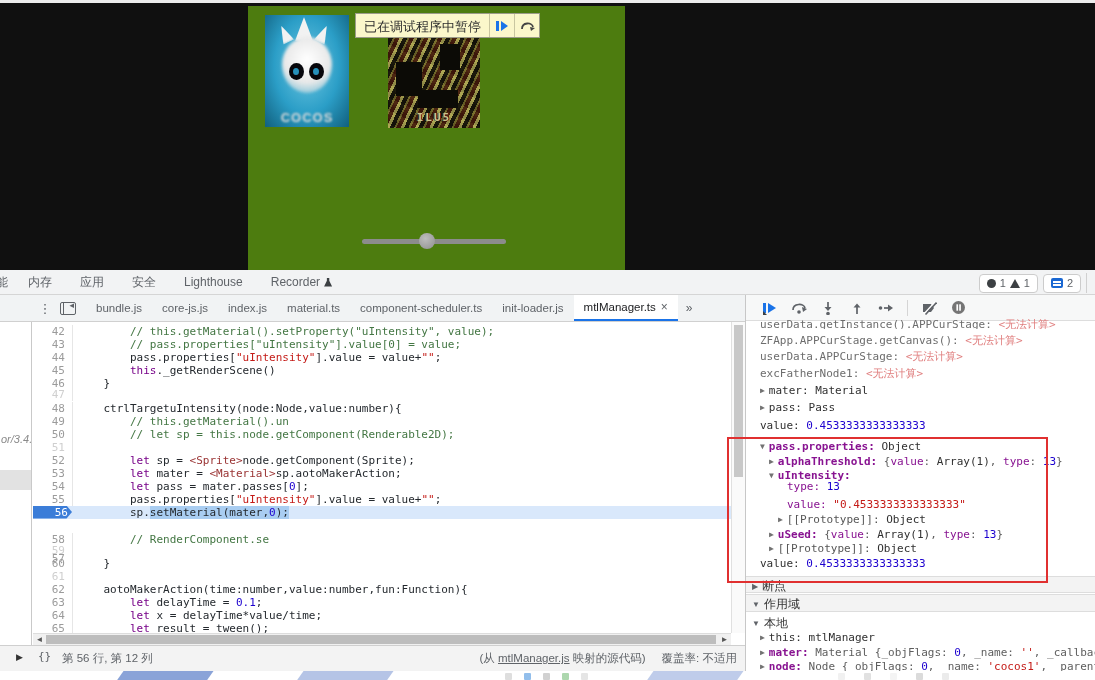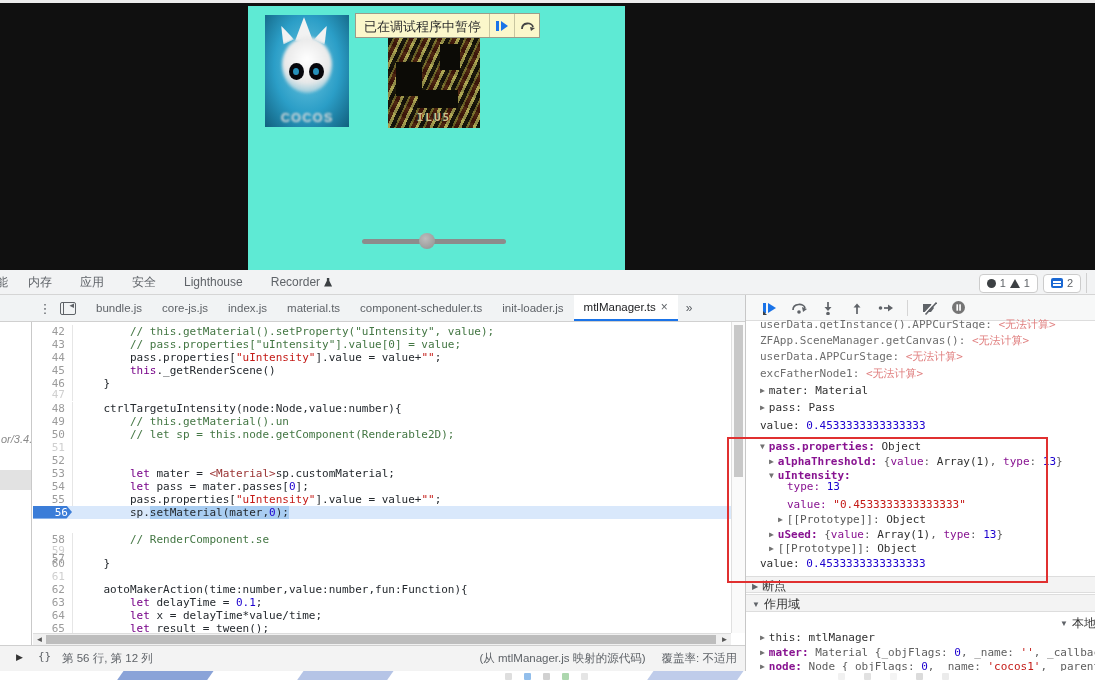--- a/index.html
+++ b/index.html
@@ -4,21 +4,21 @@
 <style>
   * { margin:0; padding:0; box-sizing:border-box; }
   html,body { width:1095px; height:680px; overflow:hidden; background:#fff;
     font-family:"Liberation Sans","DejaVu Sans",sans-serif; }
   .abs { position:absolute; }
   #screen { position:relative; width:1095px; height:680px; background:#fff; overflow:hidden; }
 
   
   #top-line { left:0; top:0; width:1095px; height:3px; background:#ececec; }
   #game-strip { left:0; top:3px; width:1095px; height:267px; background:#101010; }
-  #game-canvas { left:248px; top:3px; width:377px; height:267px; background:#5eead4; }
+  #game-canvas { left:248px; top:3px; width:377px; height:267px; background:#4d7c0f; }
 
   #cocos-sprite { left:17px; top:9px; width:84px; height:112px; overflow:hidden;
     background:radial-gradient(ellipse at 50% 45%, #70c8e2 0%, #2b9ec7 55%, #11607e 100%); }
   .blob { position:absolute; left:17px; top:22px; width:50px; height:56px; border-radius:50%;
     background:radial-gradient(circle at 50% 40%, #ffffff 0%, #e8e8e8 55%, rgba(200,200,200,.1) 100%);
     filter:blur(1.5px); }
   .spike { position:absolute; background:#f2f2f2; filter:blur(1.2px);
     clip-path:polygon(50% 0,100% 100%,0 100%); }
   .eye { position:absolute; width:15px; height:17px; border-radius:50%; background:#07070c; }
   .pupil { position:absolute; left:4px; top:5px; width:6px; height:7px; border-radius:50%; background:#2790ba; }
@@ -110,21 +110,21 @@
   .h-arrow { position:absolute; top:0; width:13px; height:11px; color:#555; font-size:8px; text-align:center; line-height:11px; }
   #hthumb { position:absolute; left:13px; top:1px; width:670px; height:9px; background:#bdbdbd; }
 
   
   #statusbar { left:0; top:645px; width:745px; height:26px; background:#f3f3f3; border-top:1px solid #cfcfcf;
     font-size:11.5px; color:#5f6368; }
   #sliver-expand { position:absolute; left:16px; top:6px; font-size:9px; color:#333; }
   #fmt-btn { position:absolute; left:38px; top:4px; font-family:"DejaVu Sans Mono",monospace; font-size:11px; color:#5f6368; }
   #linecol { position:absolute; left:62px; top:5px; }
   #map-info { position:absolute; right:8px; top:5px; white-space:nowrap; }
-  #map-info .lnk { }
+  #map-info .lnk { text-decoration:underline; }
   #coverage { margin-left:16px; }
 
   
   #right-panel { left:745px; top:295px; width:350px; height:376px; background:#fff; border-left:1px solid #c7c7c7;
     overflow:hidden; }
   #dbg-toolbar { position:absolute; left:0; top:0; width:350px; height:26px; background:#f7f8f8;
     border-bottom:1px solid #ddd; display:flex; align-items:center; gap:13px; padding-left:16px; }
   .dbg-ic { width:16px; height:14px; display:flex; align-items:center; justify-content:center; }
   .tb-div { width:1px; height:16px; background:#d5d5d5; }
 
@@ -134,21 +134,21 @@
   .w-row.clip .w-inner { display:inline-block; margin-top:-5px; }
   .tri { color:#727272; font-size:8px; margin-right:4px; vertical-align:1px; }
   .v-en { color:#6d6d6d; } .v-ev { color:#e07f7f; } .v-wn { color:#303030; } .v-pv { color:#303030; }
   .v-num { color:#1c00cf; } .v-str { color:#c41a16; } .v-prop { color:#881391; }
   .v-propb { color:#881391; font-weight:bold; } .v-gr { color:#5e5e5e; } .v-gr2 { color:#565656; }
   .v-pnum { color:#1c00cf; } .v-pstr { color:#c41a16; }
 
   .sec-head { position:absolute; left:0; width:350px; height:17px; background:#f3f3f3; border-top:1px solid #ddd;
     border-bottom:1px solid #ddd; font-size:12px; color:#333; padding:1px 0 0 6px; }
   .sec-head .tri, .local-row .tri { font-size:8px; color:#5f6368; }
-  .local-row { position:absolute; left:0; width:350px; height:15px; font-size:12px; color:#333; padding-left:6px;text-align:right; }
+  .local-row { position:absolute; left:0; width:350px; height:15px; font-size:12px; color:#333; padding-left:6px; }
 
   
   #red-box { left:727px; top:437px; width:321px; height:146px; border:2px solid #e03030; z-index:50; }
 
   
   #taskbar { left:0; top:671px; width:1095px; height:9px; overflow:hidden;
     background:linear-gradient(100deg,#0a1833 0%,#14306b 30%,#0d2least 0,#0d2250 55%,#091426 100%); }
   #taskbar .streak { position:absolute; top:-6px; width:90px; height:22px; background:#2a57b8; opacity:.55;
     transform:skewX(-35deg); }
   .tb-icon { position:absolute; top:2px; width:7px; height:7px; border-radius:1px; opacity:.85; }
@@ -278,22 +278,22 @@
       <div class="code-line" style="top: 3px;"><span class="ln">42</span><span class="lt"><span class="tk-c">        // this.getMaterial().setProperty("uIntensity", value);</span></span></div>
       <div class="code-line" style="top: 15.9px;"><span class="ln">43</span><span class="lt"><span class="tk-c">        // pass.properties["uIntensity"].value[0] = value;</span></span></div>
       <div class="code-line" style="top: 28.8px;"><span class="ln">44</span><span class="lt"><span class="tk-p">        pass.properties[</span><span class="tk-s">"uIntensity"</span><span class="tk-p">].value = value+</span><span class="tk-s">""</span><span class="tk-p">;</span></span></div>
       <div class="code-line" style="top: 41.7px;"><span class="ln">45</span><span class="lt"><span class="tk-p">        </span><span class="tk-k">this</span><span class="tk-p">._getRenderScene()</span></span></div>
       <div class="code-line" style="top: 54.6px;"><span class="ln">46</span><span class="lt"><span class="tk-p">    }</span></span></div>
       <div class="code-line" style="top: 66px; padding-left: 24px;"><span class="ln dim">47</span><span class="lt"></span></div>
       <div class="code-line" style="top: 80.4px;"><span class="ln">48</span><span class="lt"><span class="tk-p">    ctrlTargetuIntensity(node:Node,value:number){</span></span></div>
       <div class="code-line" style="top: 93.3px;"><span class="ln">49</span><span class="lt"><span class="tk-c">        // this.getMaterial().un</span></span></div>
       <div class="code-line" style="top: 106.2px;"><span class="ln">50</span><span class="lt"><span class="tk-c">        // let sp = this.node.getComponent(Renderable2D);</span></span></div>
       <div class="code-line" style="top: 119.1px;"><span class="ln dim">51</span><span class="lt"></span></div>
-      <div class="code-line" style="top: 132px;"><span class="ln">52</span></div>
-      <div class="code-line" style="top: 144.9px;"><span class="ln">53</span><span class="lt"><span class="tk-p">        </span><span class="tk-k">let</span><span class="tk-p"> mater = </span><span class="tk-t">&lt;Material&gt;</span><span class="tk-p">sp.customMaterial;</span></span></div>
+      <div class="code-line" style="top: 132px;"><span class="ln">52</span><span class="lt"><span class="tk-p">        </span><span class="tk-k">let</span><span class="tk-p"> sp = </span><span class="tk-t">&lt;Sprite&gt;</span><span class="tk-p">node.getComponent(Sprite);</span></span></div>
+      <div class="code-line" style="top: 144.9px;"><span class="ln">53</span><span class="lt"><span class="tk-p">        </span><span class="tk-k">let</span><span class="tk-p"> mater = </span><span class="tk-t">&lt;Material&gt;</span><span class="tk-p">sp.aotoMakerAction;</span></span></div>
       <div class="code-line" style="top: 157.8px;"><span class="ln">54</span><span class="lt"><span class="tk-p">        </span><span class="tk-k">let</span><span class="tk-p"> pass = mater.passes[</span><span class="tk-n">0</span><span class="tk-p">];</span></span></div>
       <div class="code-line" style="top: 170.7px;"><span class="ln">55</span><span class="lt"><span class="tk-p">        pass.properties[</span><span class="tk-s">"uIntensity"</span><span class="tk-p">].value = value+</span><span class="tk-s">""</span><span class="tk-p">;</span></span></div>
       <div class="code-line current" style="top: 183.6px;"><span class="ln exec">56</span><span class="lt"><span class="tk-p">        sp.</span><span class="tk-p sel">setMaterial(mater,</span><span class="tk-n sel">0</span><span class="tk-p sel">);</span></span></div>
       <div class="code-line" style="top: 196.5px; margin-top: 33px;"><span class="ln">57</span></div>
       <div class="code-line" style="top: 211px;"><span class="ln">58</span><span class="lt"><span class="tk-c">        // RenderComponent.se</span></span></div>
       <div class="code-line" style="top: 222.3px;"><span class="ln dim">59</span><span class="lt"></span></div>
       <div class="code-line" style="top: 235.2px;"><span class="ln">60</span><span class="lt"><span class="tk-p">    }</span></span></div>
       <div class="code-line" style="top: 248.1px; padding-left: 34px;"><span class="ln dim">61</span><span class="lt"></span></div>
       <div class="code-line" style="top: 261px;"><span class="ln">62</span><span class="lt"><span class="tk-p">    aotoMakerAction(time:number,value:number,fun:Function){</span></span></div>
       <div class="code-line" style="top: 273.9px;"><span class="ln">63</span><span class="lt"><span class="tk-p">        </span><span class="tk-k">let</span><span class="tk-p"> delayTime = </span><span class="tk-n">0.1</span><span class="tk-p">;</span></span></div>
@@ -367,21 +367,21 @@
         <svg width="15" height="15">
           <circle cx="7.5" cy="7.5" r="6.5" fill="#757575"></circle>
           <rect x="5.4" y="4.3" width="1.7" height="6.4" fill="#fff"></rect>
           <rect x="8.2" y="4.3" width="1.7" height="6.4" fill="#fff"></rect>
         </svg>
       </span>
     </div>
 
     <div id="watch-list">
         <div class="w-row clip" style="top: 23px; padding-left: 14px;"><span class="w-inner"><span class="v-en">userData.getInstance().APPCurStage: </span><span class="v-ev">&lt;无法计算&gt;</span></span></div>
-        <div class="w-row" style="top: 39px; padding-left: 14px;"><span class="w-inner"><span class="v-en">ZFApp.SceneManager.getCanvas(): </span><span class="v-ev">&lt;无法计算&gt;</span></span></div>
+        <div class="w-row" style="top: 39px; padding-left: 14px;"><span class="w-inner"><span class="v-en">ZFApp.APPCurStage.getCanvas(): </span><span class="v-ev">&lt;无法计算&gt;</span></span></div>
         <div class="w-row" style="top: 55px; padding-left: 14px;"><span class="w-inner"><span class="v-en">userData.APPCurStage: </span><span class="v-ev">&lt;无法计算&gt;</span></span></div>
         <div class="w-row" style="top: 72px; padding-left: 14px;"><span class="w-inner"><span class="v-en">excFatherNode1: </span><span class="v-ev">&lt;无法计算&gt;</span></span></div>
         <div class="w-row" style="top: 89px; padding-left: 14px;"><span class="w-inner"><span class="tri">▶</span><span class="v-wn">mater: </span><span class="v-pv">Material</span></span></div>
         <div class="w-row" style="top: 106px; padding-left: 14px;"><span class="w-inner"><span class="tri">▶</span><span class="v-wn">pass: </span><span class="v-pv">Pass</span></span></div>
         <div class="w-row" style="top: 124px; padding-left: 14px;"><span class="w-inner"><span class="v-wn">value: </span><span class="v-num">0.4533333333333333</span></span></div>
         <div class="w-row" style="top: 145px; padding-left: 14px;"><span class="w-inner"><span class="tri">▼</span><span class="v-propb">pass.properties: </span><span class="v-pv">Object</span></span></div>
         <div class="w-row" style="top: 160px; padding-left: 23px;"><span class="w-inner"><span class="tri">▶</span><span class="v-propb">alphaThreshold: </span><span class="v-gr">{</span><span class="v-prop">value</span><span class="v-gr">: </span><span class="v-pv">Array(1)</span><span class="v-gr">, </span><span class="v-prop">type</span><span class="v-gr">: </span><span class="v-num">13</span><span class="v-gr">}</span></span></div>
         <div class="w-row" style="top: 174px; padding-left: 23px;"><span class="w-inner"><span class="tri">▼</span><span class="v-propb">uIntensity:</span></span></div>
         <div class="w-row" style="top: 185px; padding-left: 41px;"><span class="w-inner"><span class="v-prop">type: </span><span class="v-num">13</span></span></div>
         <div class="w-row" style="top: 203px; padding-left: 41px;"><span class="w-inner"><span class="v-prop">value: </span><span class="v-str">"0.4533333333333333"</span></span></div>

